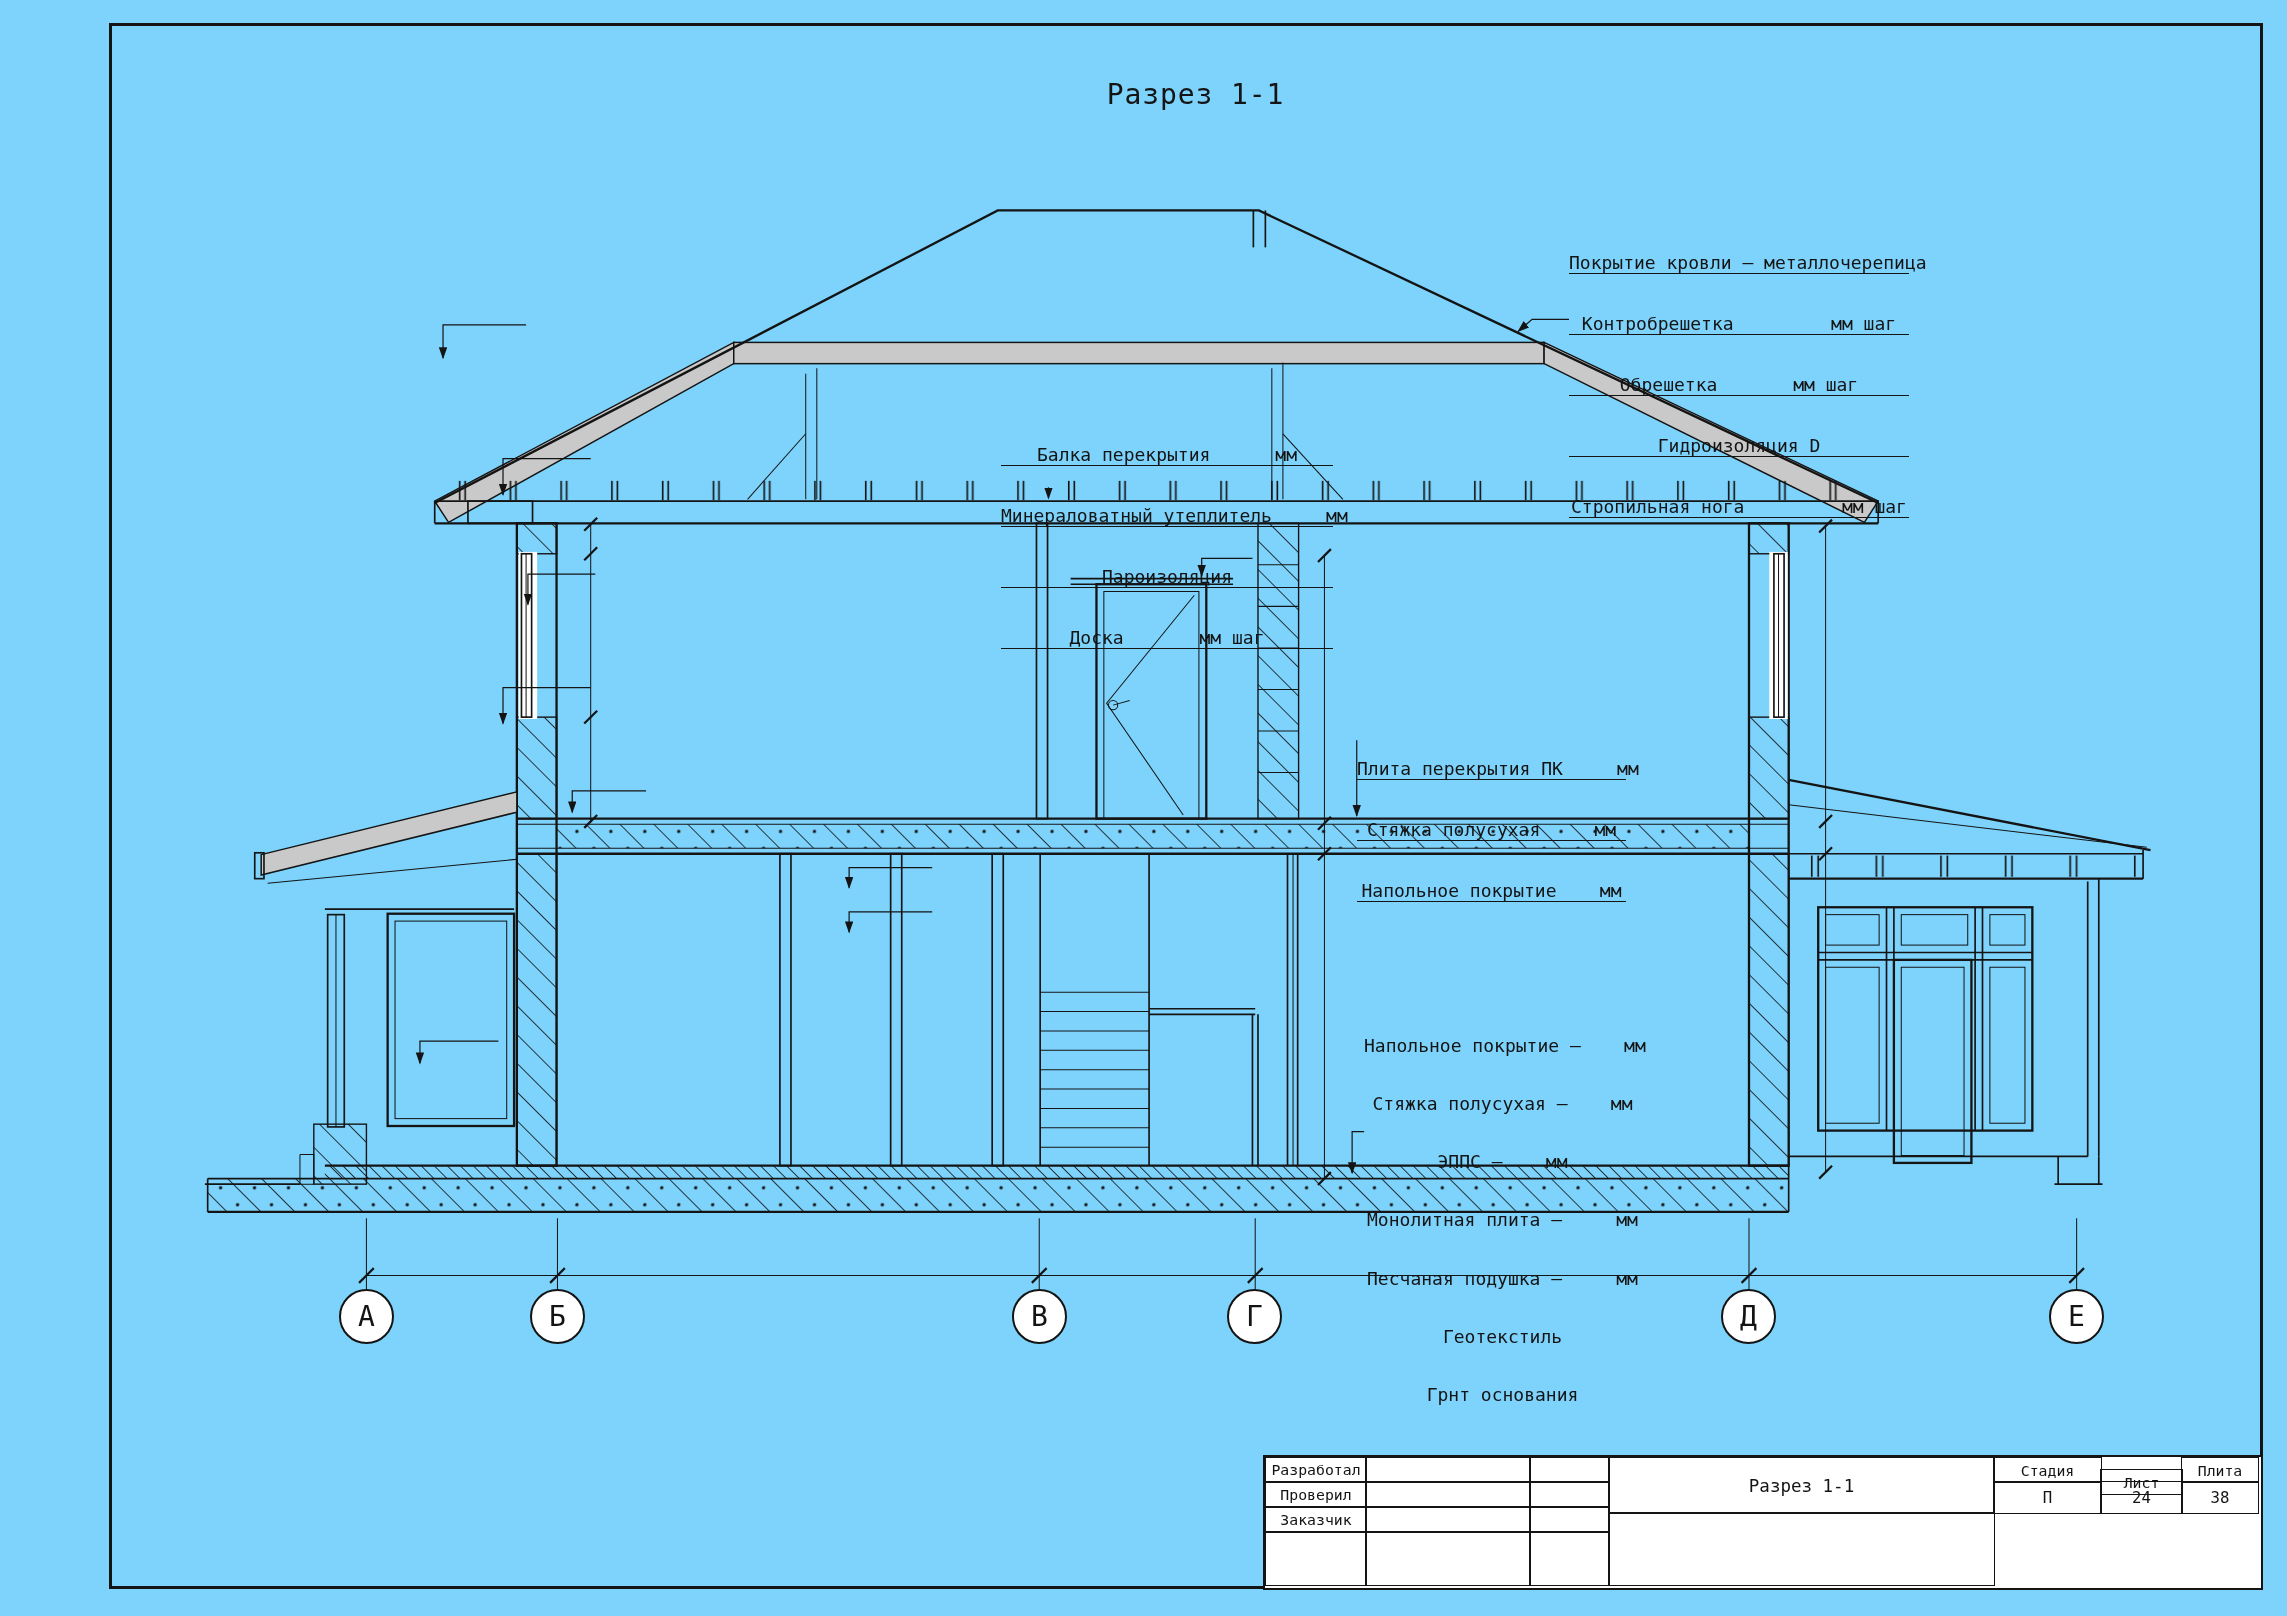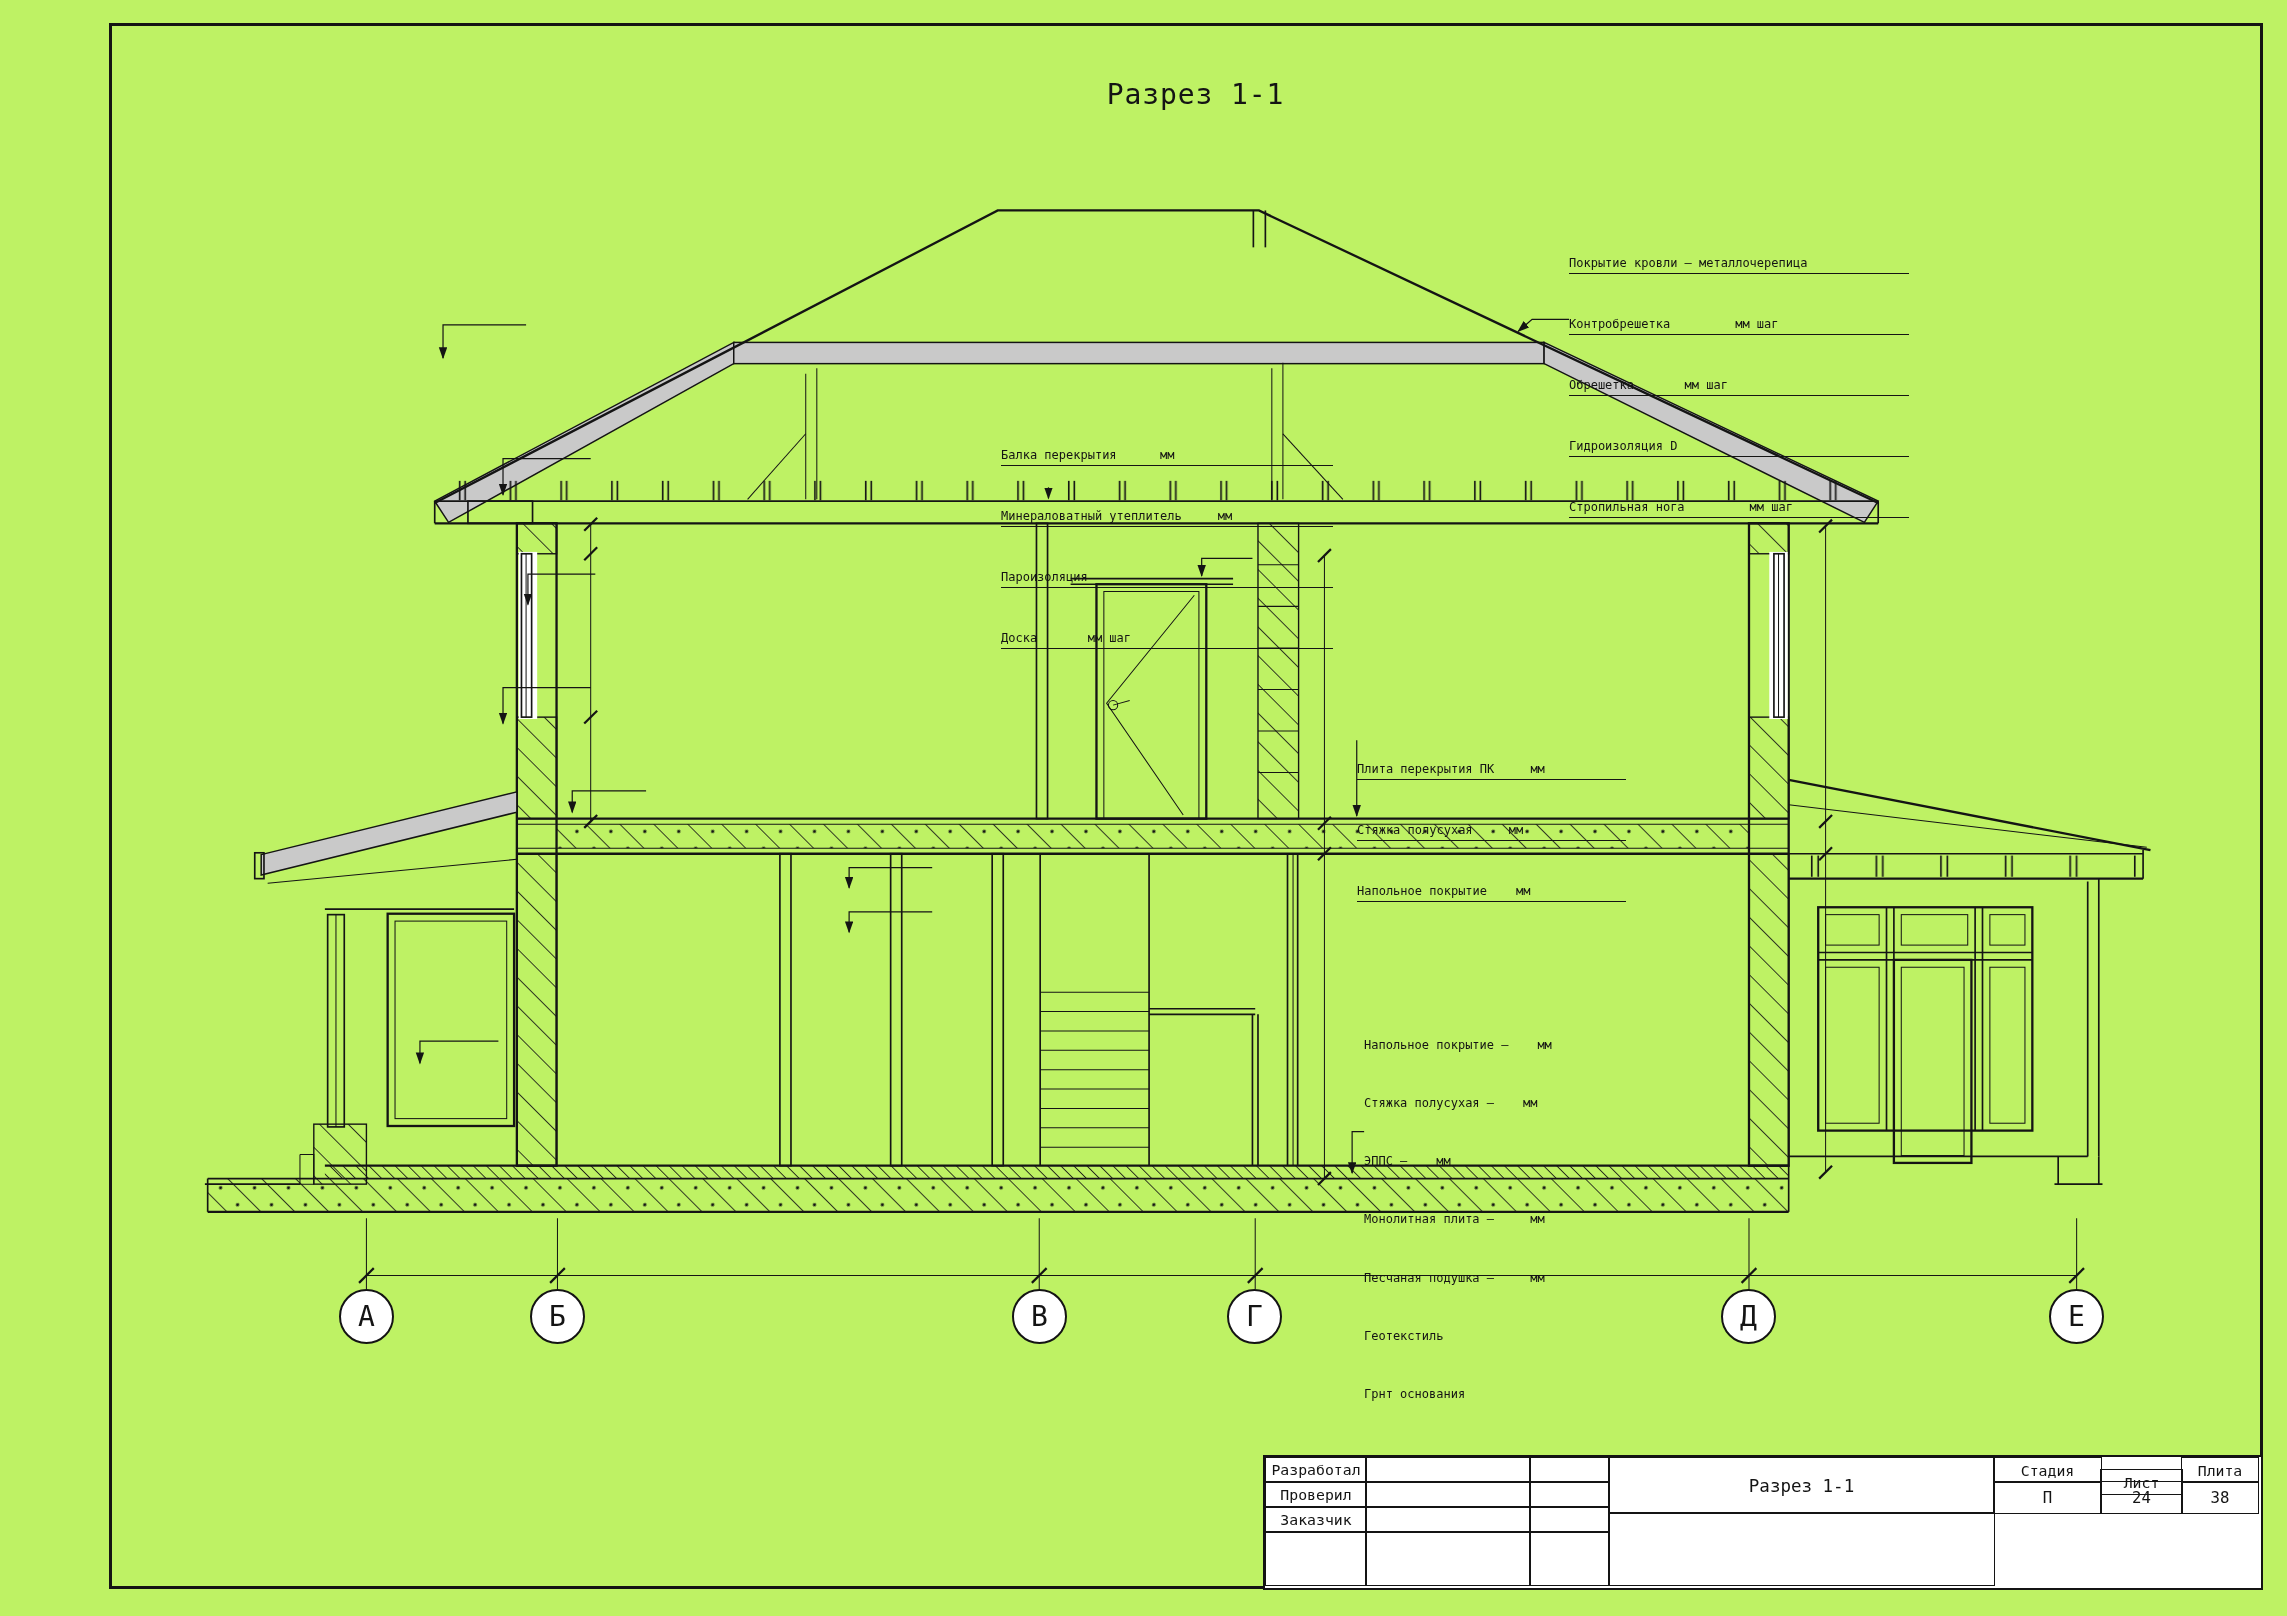--- a/index.html
+++ b/index.html
@@ -1,35 +1,35 @@
 <!DOCTYPE html>
 <html style="font-size:14.8px"><head>
 <meta charset="utf-8">
 <style>
   html,body{margin:0;padding:0;background:#ffffff;}
-  #sheet{position:relative;width:2288px;height:1617px;background:#bef264;
+  #sheet{position:relative;width:2288px;height:1617px;background:#7dd3fc;
          font-family:"DejaVu Sans Mono", monospace;color:#141414;overflow:hidden;}
   #frame{position:absolute;left:109px;top:23px;width:2154px;height:1566px;
          border:3.7px solid #141414;box-sizing:border-box;}
   #drawing{position:absolute;left:0;top:0;}
   svg *{fill:none;stroke:#141414;stroke-width:1.8px;}
   svg .w25{stroke-width:2.5px;}
   svg .thin{stroke-width:1.1px;}
   svg .tk{stroke-width:2.4px;}
   svg .gray{fill:#c9c9c9;stroke:#141414;stroke-width:1.6px;}
   svg .white{fill:#ffffff;stroke:none;}
   svg .brick{fill:url(#brick);stroke:#141414;stroke-width:1.5px;}
   svg .conc{fill:url(#conc);stroke:none;}
   svg .fine{fill:url(#fine);stroke:none;}
   svg .ticks{fill:url(#ticks);stroke:none;}
   svg .ticks70{fill:url(#ticks70);stroke:none;}
   svg .ld{stroke-width:1.3px;marker-end:url(#arr);}
   .page-title{position:absolute;left:1048px;top:78px;width:295px;text-align:center;
               font-size:28px;letter-spacing:0.9px;white-space:pre;}
-  .note{position:absolute;white-space:pre;font-size:12px;line-height:20px;}
+  .note{position:absolute;white-space:pre;font-size:18px;line-height:20px;text-align:center;}
   .note .nl{height:20px;}
   .note .u{border-bottom:1.8px solid #141414;}
   #note-roof{left:1569px;top:213px;width:340px;}
   #note-ceiling{left:1001px;top:405px;width:332px;}
   #note-slab{left:1357px;top:719px;width:269px;}
   #note-floor{left:1364px;top:997px;width:277px;line-height:19.4px;}
   #note-floor .nl{height:19.4px;}
   .axis-bubble{position:absolute;top:1289px;width:55px;height:55px;border:2.3px solid #141414;
                border-radius:50%;box-sizing:border-box;display:flex;align-items:center;
                justify-content:center;font-size:28px;background:#fff;}

